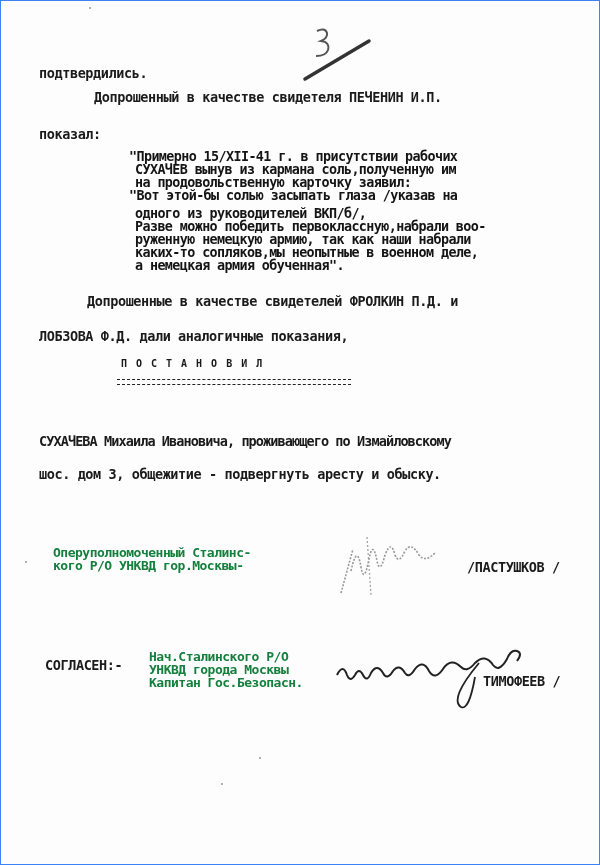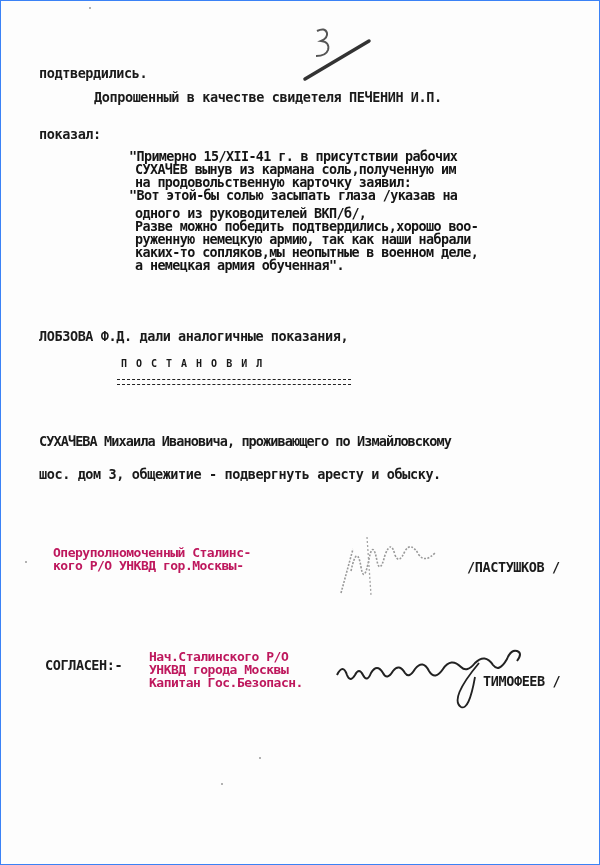--- a/index.html
+++ b/index.html
@@ -43,21 +43,21 @@
       border-top: 1.5px dashed #222;
       border-bottom: 1.5px dashed #222;
     }
     .small {
       position: absolute;
       white-space: pre;
       font-size: 13px;
       letter-spacing: -0.5px;
       line-height: 13px;
       font-weight: bold;
-      color: #be185d;
+      color: #15803d;
     }
     .sig { position: absolute; }
     .speck { position: absolute; width: 2px; height: 2px; background: #999; border-radius: 1px; }
   </style>
 </head>
 <body>
 
 <div class="page">
 
   <svg class="sig" style="left:290px;top:22px;" width="90" height="60" viewBox="0 0 90 60">
@@ -68,26 +68,27 @@
   <div class="line" style="left:38px;top:64px;">подтвердились.</div>
   <div class="line" style="left:93px;top:88px;">Допрошенный в качестве свидетеля ПЕЧЕНИН И.П.</div>
   <div class="line" style="left:38px;top:125px;">показал:</div>
 
   <div>
     <div class="qline" style="left:128px;top:149px;">"Примерно 15/XII-41 г. в присутствии рабочих</div>
     <div class="qline" style="left:134px;top:162px;">СУХАЧЕВ вынув из кармана соль,полученную им</div>
     <div class="qline" style="left:134px;top:175px;">на продовольственную карточку заявил:</div>
     <div class="qline" style="left:128px;top:188px;">"Вот этой-бы солью засыпать глаза /указав на</div>
     <div class="qline" style="left:134px;top:206px;">одного из руководителей ВКП/б/,</div>
-    <div class="qline" style="left:134px;top:219px;">Разве можно победить подтвердились,хорошо воо-</div>
+    <div class="qline" style="left:134px;top:219px;">Разве можно победить первоклассную,набрали воо-</div>
     <div class="qline" style="left:134px;top:232px;">руженную немецкую армию, так как наши набрали</div>
     <div class="qline" style="left:134px;top:245px;">каких-то сопляков,мы неопытные в военном деле,</div>
     <div class="qline" style="left:134px;top:258px;">а немецкая армия обученная".</div>
   </div>
 
+  <div class="line" style="left:86px;top:292px;">Допрошенные в качестве свидетелей ФРОЛКИН П.Д. и</div>
   <div class="line" style="left:38px;top:327px;">ЛОБЗОВА Ф.Д. дали аналогичные показания,</div>
 
   <div class="spaced" style="left:120px;top:357px;">ПОСТАНОВИЛ</div>
   <div class="underline-dbl" style="left:116px;top:378px;width:234px;"></div>
 
   <div class="line" style="left:38px;top:432px;letter-spacing:-0.9px;">СУХАЧЕВА Михаила Ивановича, проживающего по Измайловскому</div>
   <div class="line" style="left:38px;top:465px;">шос. дом 3, общежитие - подвергнуть аресту и обыску.</div>
 
   <div class="small" style="left:52px;top:545px;">Оперуполномоченный Сталинс-</div>
   <div class="small" style="left:52px;top:558px;">кого Р/О УНКВД гор.Москвы-</div>

